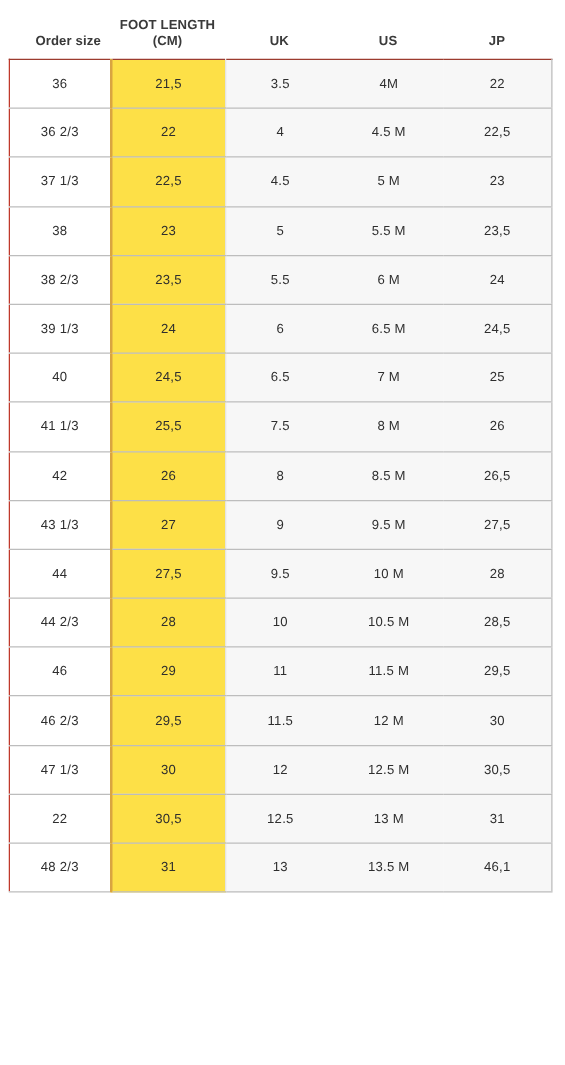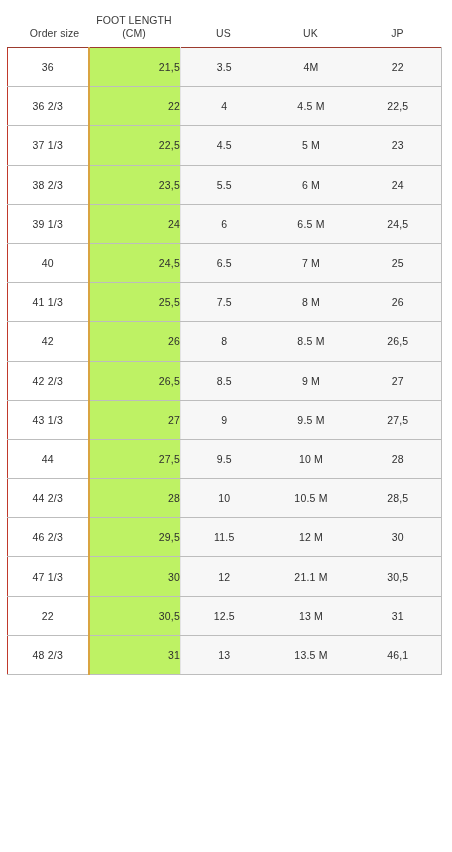--- a/index.html
+++ b/index.html
@@ -32,20 +32,21 @@
     display: flex;
     flex-direction: column;
     align-items: center;
     justify-content: flex-end;
     font-size: 10.5px;
     color: #3a3a3a;
     line-height: 1.25;
     padding-bottom: 7px;
     text-align: center;
     letter-spacing: 0.1px;
+    font-weight: bold;
   }
   .hc-order  { width: 88px; padding-left: 21px; }
   .hc-foot   { width: 92px; }
   .hc-uk     { width: 87px; }
   .hc-us     { width: 87px; }
   .hc-jp     { width: 87px; }
   .head-line2 { display: block; }
 
   
   .size-table {
@@ -76,46 +77,45 @@
   .col-uk    { width: 87px; }
   .col-us    { width: 87px; }
   .col-jp    { width: 87px; }
 
   
   td.c-order {
     border-right: 2.5px solid #d9a441;
     background: #ffffff;
   }
   td.c-foot {
-    background: #bef264;
-    text-align: right;
+    background: #fde047;
   }
   td.c-uk, td.c-us, td.c-jp {
     background: #f7f7f7;
   }
   td.c-uk { border-left: 1px solid #e4e4e4; }
 </style>
 </head>
 <body>
 
 <div class="chart-wrap">
 
   <div class="head-row">
     <div class="head-cell hc-order">
       <span>Order size</span>
     </div>
     <div class="head-cell hc-foot">
       <span>FOOT LENGTH</span>
       <span class="head-line2">(CM)</span>
     </div>
+    <div class="head-cell hc-uk">
+      <span>UK</span>
+    </div>
     <div class="head-cell hc-us">
       <span>US</span>
-    </div>
-    <div class="head-cell hc-uk">
-      <span>UK</span>
     </div>
     <div class="head-cell hc-jp">
       <span>JP</span>
     </div>
   </div>
 
   <table class="size-table">
     <colgroup>
       <col class="col-order">
       <col class="col-foot">
@@ -139,20 +139,27 @@
           <td class="c-jp">22,5</td>
         </tr>
         <tr>
           <td class="c-order">37 1/3</td>
           <td class="c-foot">22,5</td>
           <td class="c-uk">4.5</td>
           <td class="c-us">5 M</td>
           <td class="c-jp">23</td>
         </tr>
         <tr>
+          <td class="c-order">38</td>
+          <td class="c-foot">23</td>
+          <td class="c-uk">5</td>
+          <td class="c-us">5.5 M</td>
+          <td class="c-jp">23,5</td>
+        </tr>
+        <tr>
           <td class="c-order">38 2/3</td>
           <td class="c-foot">23,5</td>
           <td class="c-uk">5.5</td>
           <td class="c-us">6 M</td>
           <td class="c-jp">24</td>
         </tr>
         <tr>
           <td class="c-order">39 1/3</td>
           <td class="c-foot">24</td>
           <td class="c-uk">6</td>
@@ -174,27 +181,20 @@
           <td class="c-jp">26</td>
         </tr>
         <tr>
           <td class="c-order">42</td>
           <td class="c-foot">26</td>
           <td class="c-uk">8</td>
           <td class="c-us">8.5 M</td>
           <td class="c-jp">26,5</td>
         </tr>
         <tr>
-          <td class="c-order">42 2/3</td>
-          <td class="c-foot">26,5</td>
-          <td class="c-uk">8.5</td>
-          <td class="c-us">9 M</td>
-          <td class="c-jp">27</td>
-        </tr>
-        <tr>
           <td class="c-order">43 1/3</td>
           <td class="c-foot">27</td>
           <td class="c-uk">9</td>
           <td class="c-us">9.5 M</td>
           <td class="c-jp">27,5</td>
         </tr>
         <tr>
           <td class="c-order">44</td>
           <td class="c-foot">27,5</td>
           <td class="c-uk">9.5</td>
@@ -202,31 +202,38 @@
           <td class="c-jp">28</td>
         </tr>
         <tr>
           <td class="c-order">44 2/3</td>
           <td class="c-foot">28</td>
           <td class="c-uk">10</td>
           <td class="c-us">10.5 M</td>
           <td class="c-jp">28,5</td>
         </tr>
         <tr>
+          <td class="c-order">46</td>
+          <td class="c-foot">29</td>
+          <td class="c-uk">11</td>
+          <td class="c-us">11.5 M</td>
+          <td class="c-jp">29,5</td>
+        </tr>
+        <tr>
           <td class="c-order">46 2/3</td>
           <td class="c-foot">29,5</td>
           <td class="c-uk">11.5</td>
           <td class="c-us">12 M</td>
           <td class="c-jp">30</td>
         </tr>
         <tr>
           <td class="c-order">47 1/3</td>
           <td class="c-foot">30</td>
           <td class="c-uk">12</td>
-          <td class="c-us">21.1 M</td>
+          <td class="c-us">12.5 M</td>
           <td class="c-jp">30,5</td>
         </tr>
         <tr>
           <td class="c-order">22</td>
           <td class="c-foot">30,5</td>
           <td class="c-uk">12.5</td>
           <td class="c-us">13 M</td>
           <td class="c-jp">31</td>
         </tr>
         <tr>

